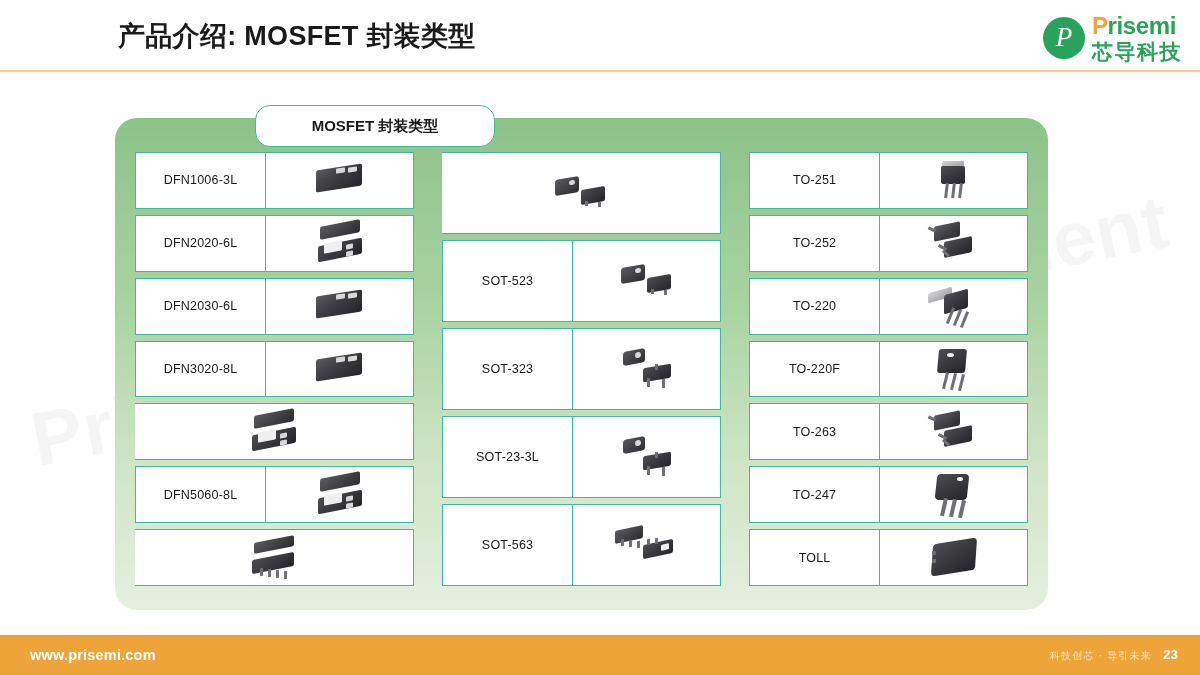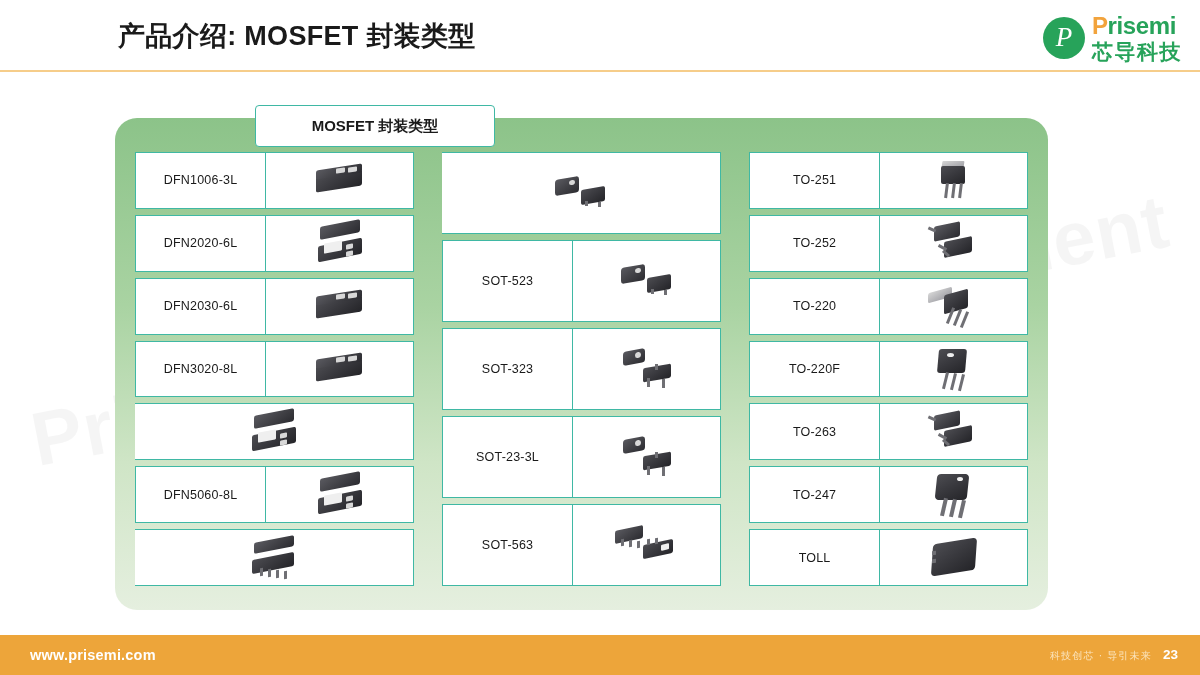--- a/index.html
+++ b/index.html
@@ -59,21 +59,21 @@
   .panel{
     position:absolute;left:115px;top:118px;
     width:933px;height:492px;border-radius:22px;
     background:linear-gradient(to bottom,#8cc389 0%,#a9d3a2 38%,#cfe5c6 70%,#e5efdf 100%);
     box-sizing:border-box;
   }
 
   
   .header-pill{
     position:absolute;left:255px;top:105px;
-    width:240px;height:42px;border-radius:4px;
+    width:240px;height:42px;border-radius:15px;
     background:#ffffff;border:1.6px solid #3fb8a4;
     display:flex;align-items:center;justify-content:center;
     font-size:15px;font-weight:bold;color:#1a1a1a;
     box-sizing:border-box;z-index:5;
   }
 
   
   .table{
     position:absolute;left:0;top:0;width:100%;height:100%;
     padding:34px 20px 24px 20px;box-sizing:border-box;

